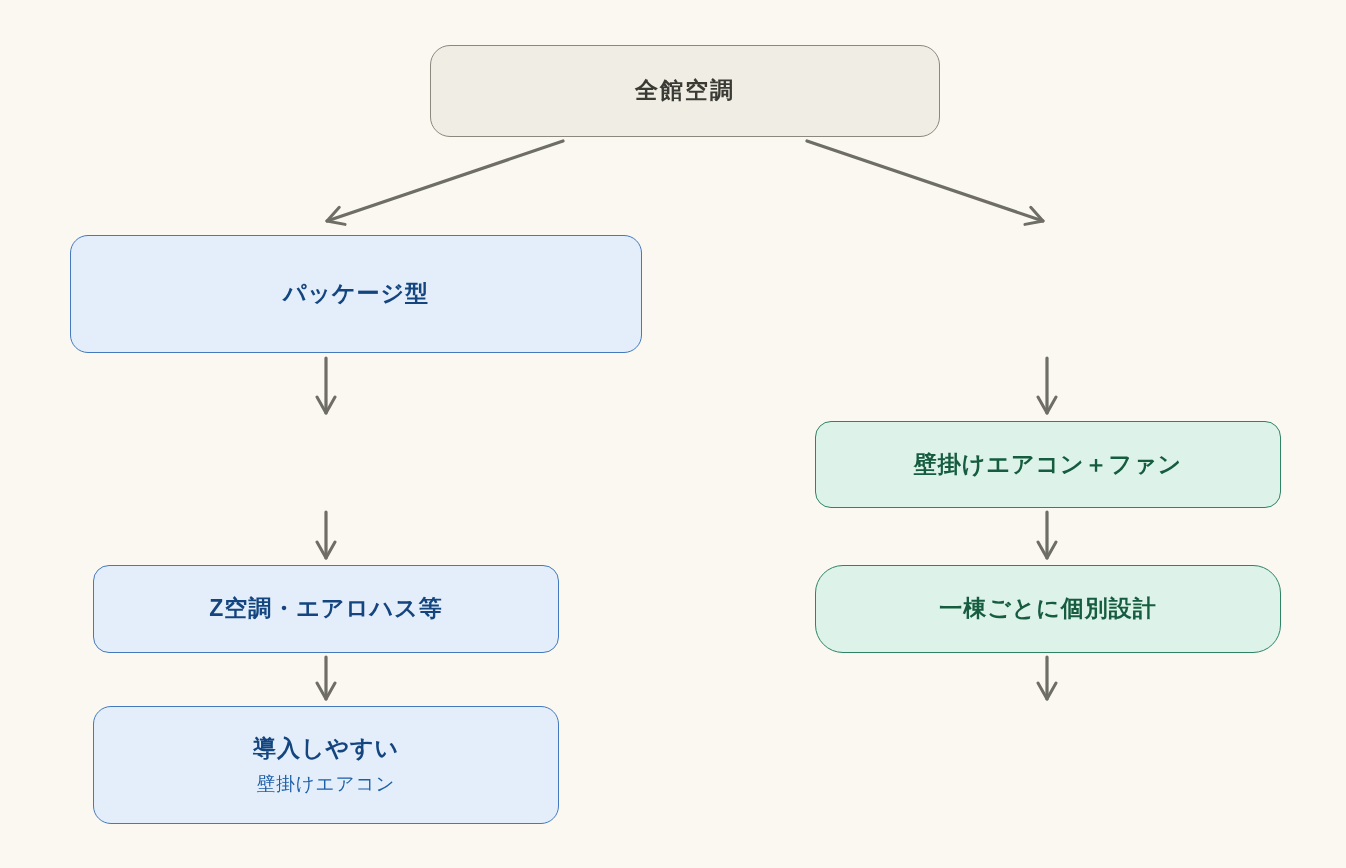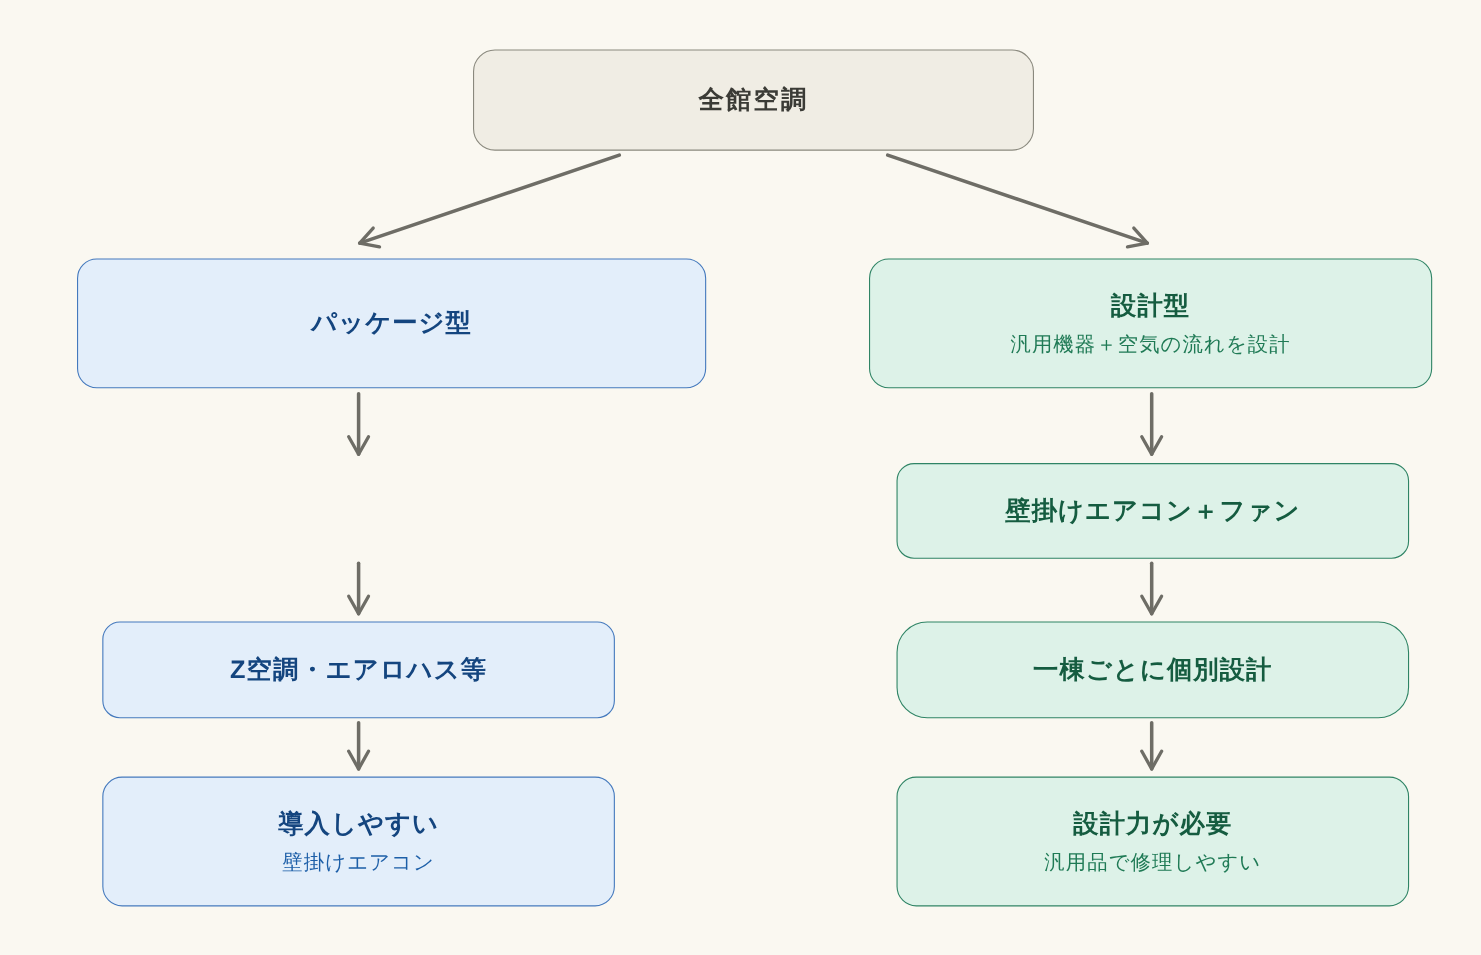--- a/index.html
+++ b/index.html
@@ -78,28 +78,20 @@
     <div class="title">パッケージ型</div>
   </div>
   <div class="node blue l-r3">
     <div class="title">Z空調・エアロハス等</div>
   </div>
   <div class="node blue l-r4">
     <div class="title">導入しやすい</div>
     <div class="subtitle">壁掛けエアコン</div>
   </div>
 
-  <div class="node green r-r1">
-    <div class="title">設計型</div>
-    <div class="subtitle">汎用機器＋空気の流れを設計</div>
-  </div>
   <div class="node green r-r2">
     <div class="title">壁掛けエアコン＋ファン</div>
   </div>
   <div class="node green r-r3">
     <div class="title">一棟ごとに個別設計</div>
   </div>
-  <div class="node green r-r4">
-    <div class="title">設計力が必要</div>
-    <div class="subtitle">汎用品で修理しやすい</div>
-  </div>
 
 </div>
 
 </body></html>

